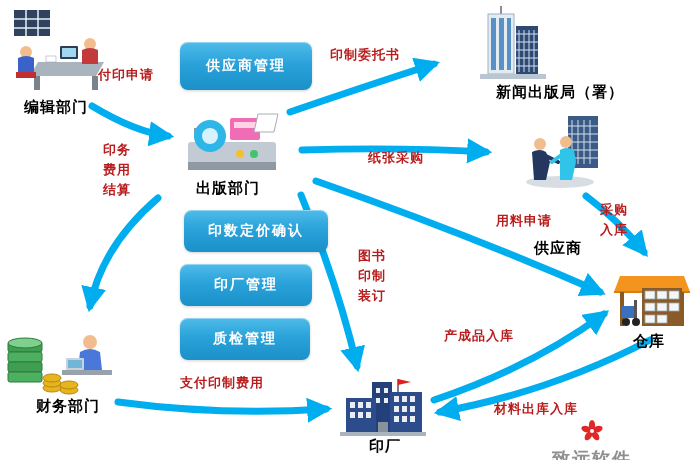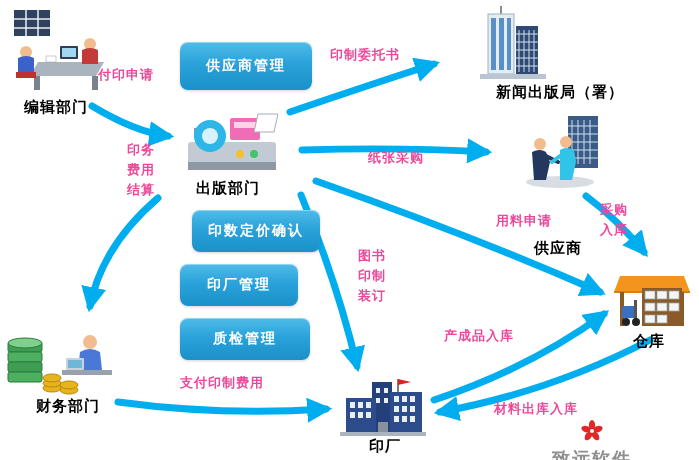--- a/index.html
+++ b/index.html
@@ -9,21 +9,21 @@
     position:relative; width:699px; height:460px;
     background:#ffffff; overflow:hidden;
   }
   svg.arrows { position:absolute; left:0; top:0; width:699px; height:460px; pointer-events:none; }
   .icon { position:absolute; }
   .node-label {
     position:absolute; font-weight:bold; font-size:15px; color:#000;
     white-space:nowrap; letter-spacing:1px;
   }
   .edge-label {
-    position:absolute; font-size:13px; font-weight:600; color:#ec4899;
+    position:absolute; font-size:13px; font-weight:600; color:#b91c1c;
     white-space:nowrap; letter-spacing:1px;
   }
   .edge-label.v {
     white-space:normal; width:32px; word-break:break-all; line-height:1.55;
   }
   .blue-box {
     position:absolute;
     background:linear-gradient(180deg,#4fbce9 0%, #2aa2da 45%, #1b90c9 100%);
     color:#ffffff; font-weight:bold; font-size:14px; letter-spacing:2px;
     display:flex; align-items:center; justify-content:center;
@@ -190,28 +190,28 @@
         <rect x="46" y="12" width="4" height="5"></rect>
       <rect x="38" y="22" width="4" height="5"></rect>
         <rect x="46" y="22" width="4" height="5"></rect>
     </g>
     <rect x="40" y="46" width="10" height="10" fill="#88929c"></rect>
     <rect x="2" y="56" width="86" height="4" fill="#aab4be"></rect>
   </svg>
   <div class="node-label" style="left:369px; top:437px;">印厂</div>
 
   <div class="blue-box" style="left:180px; top:42px; width:132px; height:48px;">供应商管理</div>
-  <div class="blue-box" style="left:192px; top:210px; width:128px; height:42px;">印数定价确认</div>
-  <div class="blue-box" style="left:180px; top:264px; width:118px; height:42px;">印厂管理</div>
+  <div class="blue-box" style="left:184px; top:210px; width:144px; height:42px;">印数定价确认</div>
+  <div class="blue-box" style="left:180px; top:264px; width:132px; height:42px;">印厂管理</div>
   <div class="blue-box" style="left:180px; top:318px; width:130px; height:42px;">质检管理</div>
 
   <div class="edge-label" style="left:98px; top:66px;">付印申请</div>
   <div class="edge-label" style="left:330px; top:46px;">印制委托书</div>
   <div class="edge-label" style="left:368px; top:126px;margin-top:23px;">纸张采购</div>
-  <div class="edge-label v" style="left:103px; top:140px;margin-left:24px;">印务费用结算</div>
+  <div class="edge-label v" style="left:103px; top:140px;">印务费用结算</div>
   <div class="edge-label" style="left:496px; top:212px;">用料申请</div>
   <div class="edge-label v" style="left:600px; top:200px;">采购入库</div>
   <div class="edge-label v" style="left:358px; top:246px;">图书印制装订</div>
   <div class="edge-label" style="left:444px; top:327px;">产成品入库</div>
   <div class="edge-label" style="left:180px; top:374px;">支付印制费用</div>
   <div class="edge-label" style="left:494px; top:400px;">材料出库入库</div>
 
   <div class="watermark" style="left:552px; top:420px;">
     <svg width="22" height="22" viewBox="0 0 22 22">
       <g fill="#e02828">

